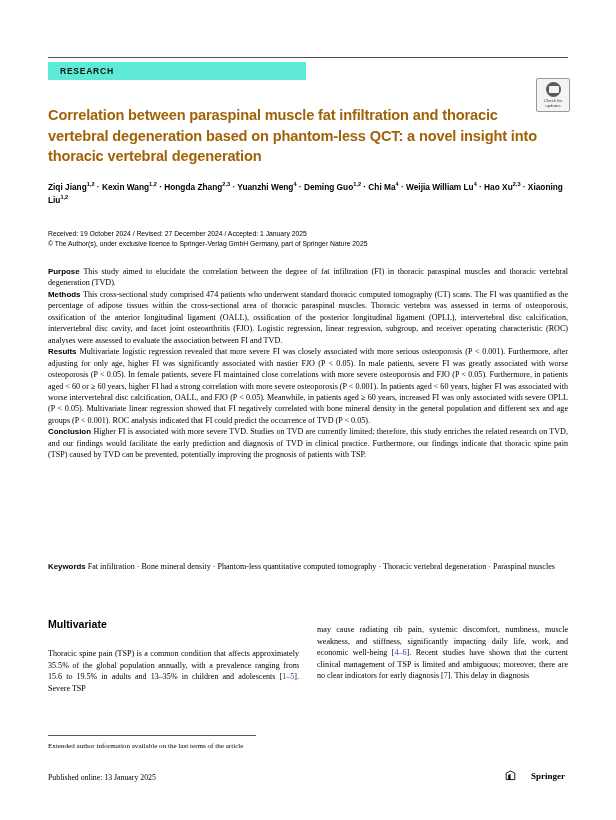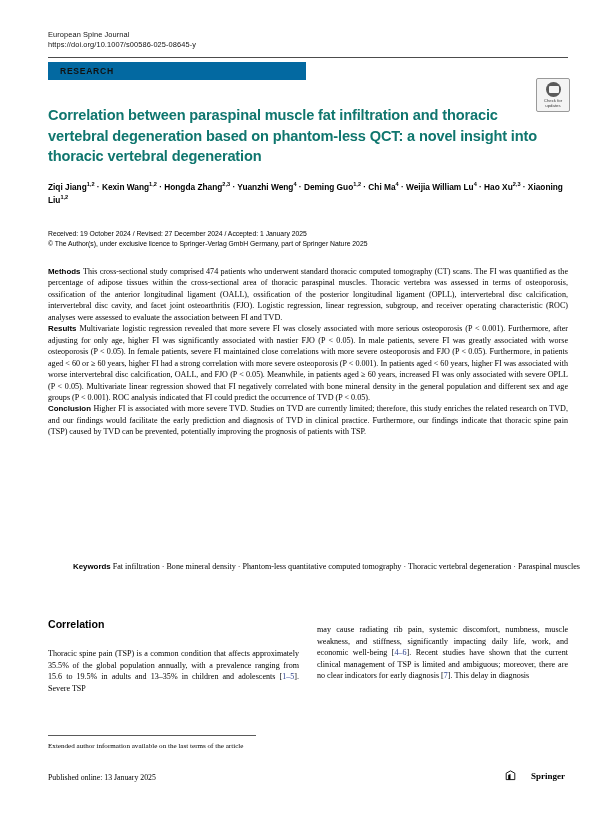--- a/index.html
+++ b/index.html
@@ -49,21 +49,21 @@
     background: #4c4c4c;
   }
 
   
   .research-banner {
     position: absolute;
     left: 48px;
     top: 62px;
     width: 258px;
     height: 18px;
-    background: #0369a1;
+    background: #5eead4;
   }
   .research-banner span {
     position: absolute;
     left: 12px;
     top: 4px;
     font-family: "Liberation Sans", sans-serif;
     font-size: 8.6px;
     font-weight: bold;
     letter-spacing: 0.7px;
     color: #111;
@@ -115,21 +115,21 @@
   .title {
     position: absolute;
     left: 48px;
     top: 105px;
     width: 500px;
     font-family: "Liberation Sans", sans-serif;
     font-size: 14.6px;
     font-weight: bold;
     line-height: 20.6px;
     letter-spacing: -0.15px;
-    color: #0f766e;
+    color: #a16207;
   }
 
   
   .authors {
     position: absolute;
     left: 48px;
     top: 181px;
     width: 520px;
     font-family: "Liberation Sans", sans-serif;
     font-size: 8.3px;
@@ -188,21 +188,20 @@
   .keywords {
     position: absolute;
     left: 48px;
     top: 561px;
     width: 520px;
     font-family: "Liberation Serif", serif;
     font-size: 8.1px;
     line-height: 11.45px;
     text-align: justify;
     color: #000;
-    margin-left: 25px;
   }
   .kw-label {
     font-family: "Liberation Sans", sans-serif;
     font-size: 7.9px;
     font-weight: bold;
   }
 
   
   .intro-heading {
     position: absolute;
@@ -272,24 +271,20 @@
     font-size: 9px;
     font-weight: bold;
     color: #000;
   }
 </style>
 </head>
 <body>
 
 <div class="page">
 
-  <div class="journal-head">
-    <div class="journal-name">European Spine Journal</div>
-    <div class="journal-doi">https://doi.org/10.1007/s00586-025-08645-y</div>
-  </div>
 
   <div class="rule-top"></div>
 
   <div class="research-banner">
     <span>RESEARCH</span>
   </div>
 
   <div class="crossmark">
     <div class="cm-circle"></div>
     <div class="cm-inner"></div>
@@ -303,32 +298,33 @@
 
   <div class="authors">Ziqi Jiang<sup>1,2</sup> · Kexin Wang<sup>1,2</sup> · Hongda Zhang<sup>2,3</sup> · Yuanzhi Weng<sup>4</sup> · Deming Guo<sup>1,2</sup> · Chi Ma<sup>4</sup> · Weijia William Lu<sup>4</sup> · Hao Xu<sup>2,3</sup> · Xiaoning Liu<sup>1,2</sup></div>
 
   <div class="pubdates">
     <div>Received: 19 October 2024 / Revised: 27 December 2024 / Accepted: 1 January 2025</div>
     <div>© The Author(s), under exclusive licence to Springer-Verlag GmbH Germany, part of Springer Nature 2025</div>
   </div>
 
   <div class="abstract-wrap">
     <div>
+        <p class="abs-para"><span class="abs-label">Purpose </span><span>This study aimed to elucidate the correlation between the degree of fat infiltration (FI) in thoracic paraspinal muscles and thoracic vertebral degeneration (TVD).</span></p>
         <p class="abs-para"><span class="abs-label">Methods </span><span>This cross-sectional study comprised 474 patients who underwent standard thoracic computed tomography (CT) scans. The FI was quantified as the percentage of adipose tissues within the cross-sectional area of thoracic paraspinal muscles. Thoracic vertebra was assessed in terms of osteoporosis, ossification of the anterior longitudinal ligament (OALL), ossification of the posterior longitudinal ligament (OPLL), intervertebral disc calcification, intervertebral disc cavity, and facet joint osteoarthritis (FJO). Logistic regression, linear regression, subgroup, and receiver operating characteristic (ROC) analyses were assessed to evaluate the association between FI and TVD.</span></p>
         <p class="abs-para"><span class="abs-label">Results </span><span>Multivariate logistic regression revealed that more severe FI was closely associated with more serious osteoporosis (P &lt; 0.001). Furthermore, after adjusting for only age, higher FI was significantly associated with nastier FJO (P &lt; 0.05). In male patients, severe FI was greatly associated with worse osteoporosis (P &lt; 0.05). In female patients, severe FI maintained close correlations with more severe osteoporosis and FJO (P &lt; 0.05). Furthermore, in patients aged &lt; 60 or ≥ 60 years, higher FI had a strong correlation with more severe osteoporosis (P &lt; 0.001). In patients aged &lt; 60 years, higher FI was associated with worse intervertebral disc calcification, OALL, and FJO (P &lt; 0.05). Meanwhile, in patients aged ≥ 60 years, increased FI was only associated with severe OPLL (P &lt; 0.05). Multivariate linear regression showed that FI negatively correlated with bone mineral density in the general population and different sex and age groups (P &lt; 0.001). ROC analysis indicated that FI could predict the occurrence of TVD (P &lt; 0.05).</span></p>
         <p class="abs-para"><span class="abs-label">Conclusion </span><span>Higher FI is associated with more severe TVD. Studies on TVD are currently limited; therefore, this study enriches the related research on TVD, and our findings would facilitate the early prediction and diagnosis of TVD in clinical practice. Furthermore, our findings indicate that thoracic spine pain (TSP) caused by TVD can be prevented, potentially improving the prognosis of patients with TSP.</span></p>
       </div>
   </div>
 
   <div class="keywords">
     <span class="kw-label">Keywords</span>
     <span>Fat infiltration · Bone mineral density · Phantom-less quantitative computed tomography · Thoracic vertebral degeneration · Paraspinal muscles</span>
   </div>
 
-  <div class="intro-heading">Correlation</div>
+  <div class="intro-heading">Multivariate</div>
   <div class="col col-left">Thoracic spine pain (TSP) is a common condition that affects approximately 35.5% of the global population annually, with a prevalence ranging from 15.6 to 19.5% in adults and 13–35% in children and adolescents [<span class="cite">1–5</span>]. Severe TSP</div>
   <div class="col col-right">may cause radiating rib pain, systemic discomfort, numbness, muscle weakness, and stiffness, significantly impacting daily life, work, and economic well-being [<span class="cite">4–6</span>]. Recent studies have shown that the current clinical management of TSP is limited and ambiguous; moreover, there are no clear indicators for early diagnosis [<span class="cite">7</span>]. This delay in diagnosis</div>
 
   <div class="rule-foot"></div>
   <div class="foot-note">Extended author information available on the last terms of the article</div>
   <div class="foot-pub">Published online: 13 January 2025</div>
   <div class="springer-logo">
     <span class="springer-mark">
       <svg width="11" height="11" viewBox="0 0 11 11">
         <path d="M1.2 9.6 L1.2 3.2 L5.5 0.9 L9.8 3.2 L9.8 9.6 Z" fill="none" stroke="#000" stroke-width="0.9"></path>

